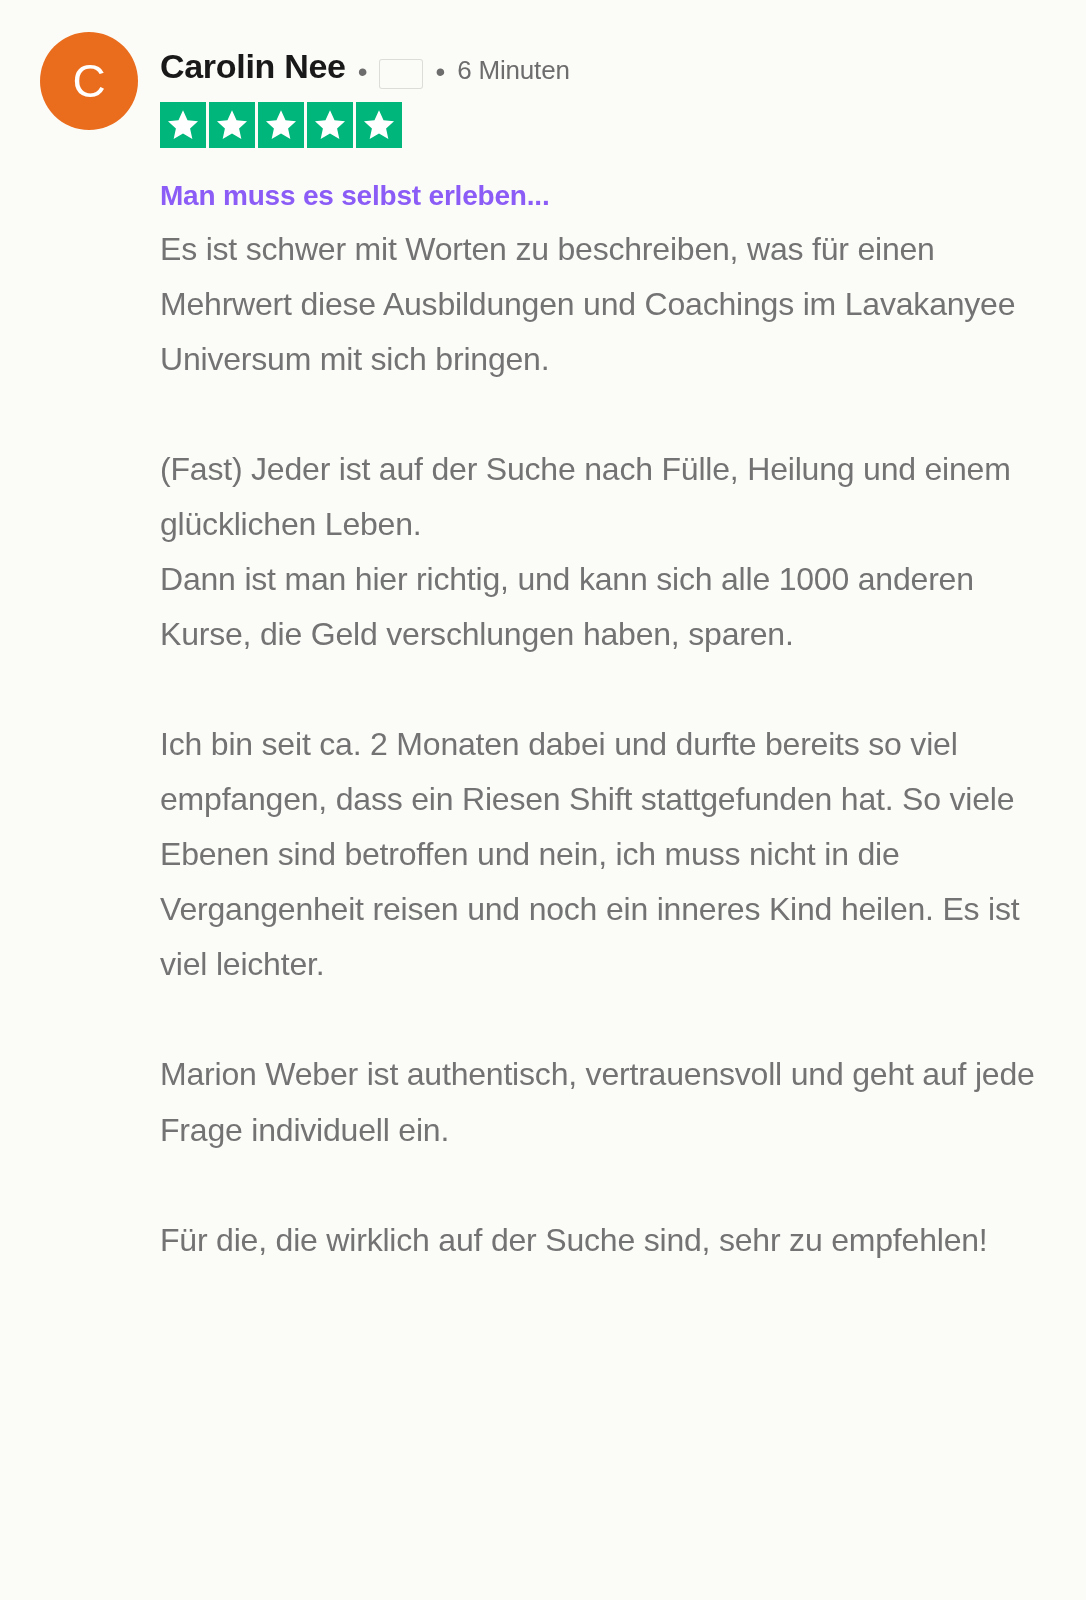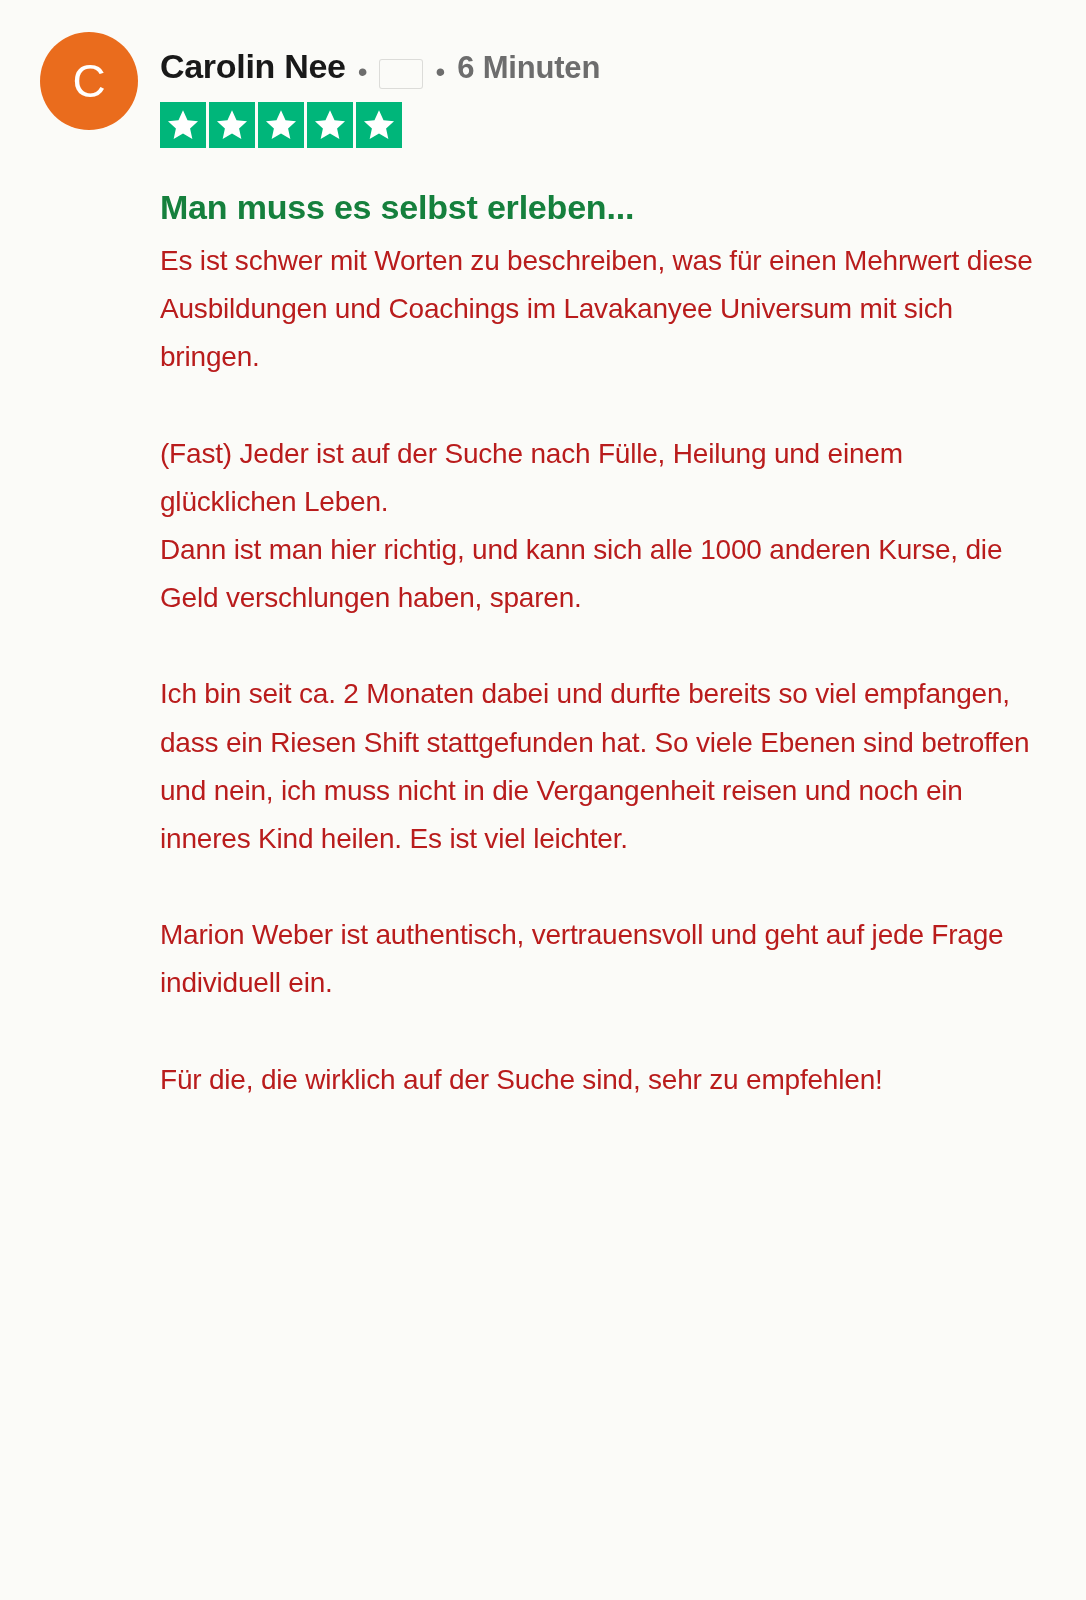--- a/index.html
+++ b/index.html
@@ -77,54 +77,53 @@
     position: relative;
     top: 3px;
     box-shadow: 0 0 0 1px rgba(0,0,0,0.12) inset;
   }
   .flag .band { width: 100%; height: 10px; }
   .flag .b1 { background: #1c1c1c; }
   .flag .b2 { background: #d7141a; }
   .flag .b3 { background: #f2c100; }
 
   .time-ago {
-    font-size: 31px;
+    font-size: 26px;
     color: #6d6d6d;
     letter-spacing: -0.2px;
-    font-weight: bold;
   }
 
   .stars {
     display: flex;
     gap: 3px;
     margin-top: 16px;
   }
   .star-box {
     width: 46px;
     height: 46px;
     background: #00b67a;
     display: flex;
     align-items: center;
     justify-content: center;
   }
   .star-box svg { width: 34px; height: 34px; display: block; }
 
   .review-title {
-    margin-top: 40px;
-    font-size: 34px;
+    margin-top: 32px;
+    font-size: 28px;
     font-weight: bold;
-    color: #15803d;
+    color: #8b5cf6;
     letter-spacing: -0.2px;
   }
 
   .review-body {
     margin-top: 10px;
-    font-size: 28px;
+    font-size: 32px;
     line-height: 1.72;
-    color: #b91c1c;
+    color: #737373;
     white-space: pre-wrap;
     letter-spacing: -0.2px;
     max-width: 880px;
   }
 </style>
 </head>
 <body>
 
 <div class="review-card">
 

